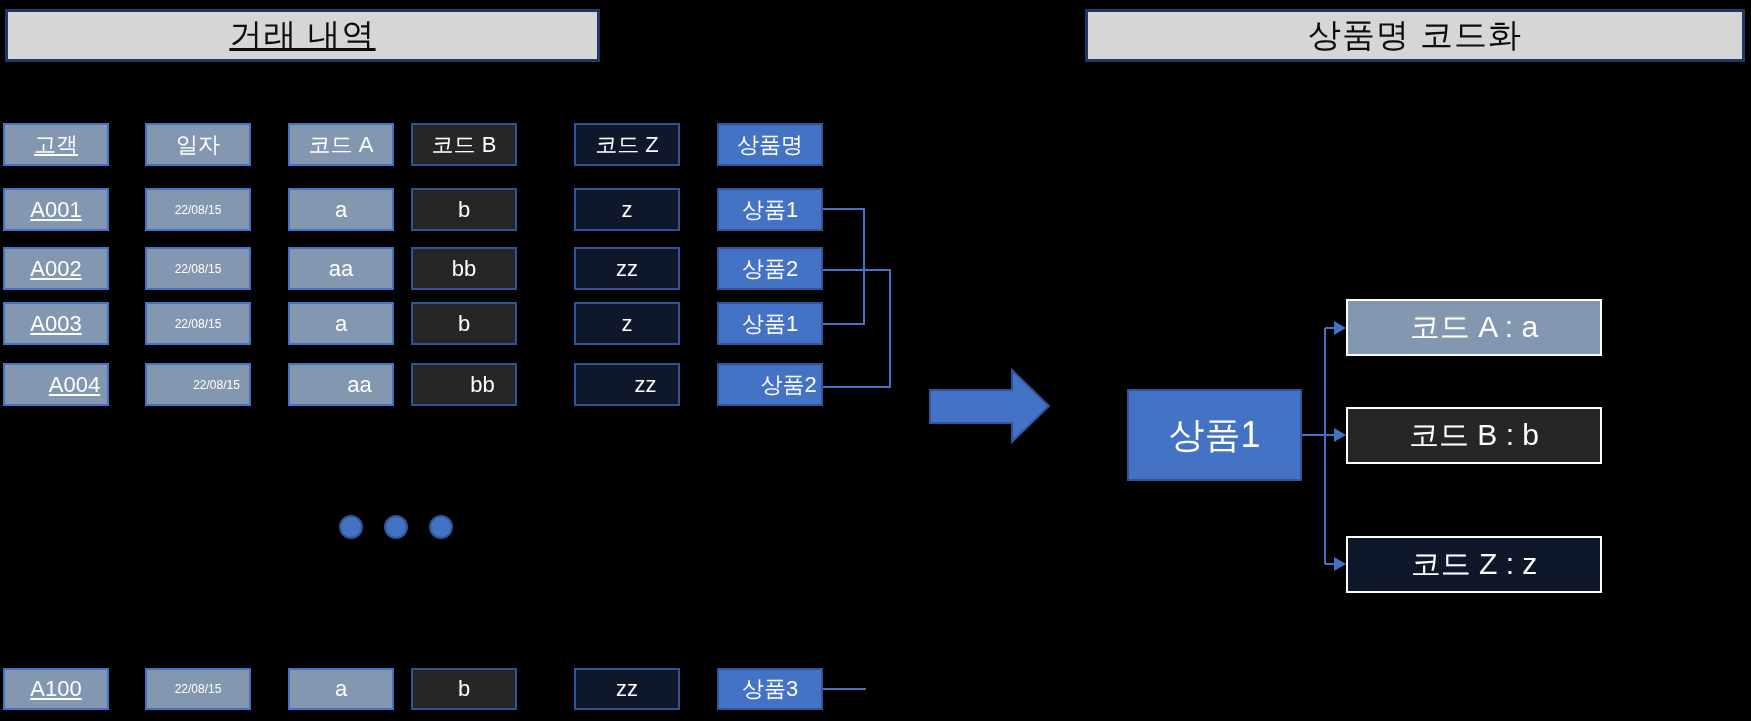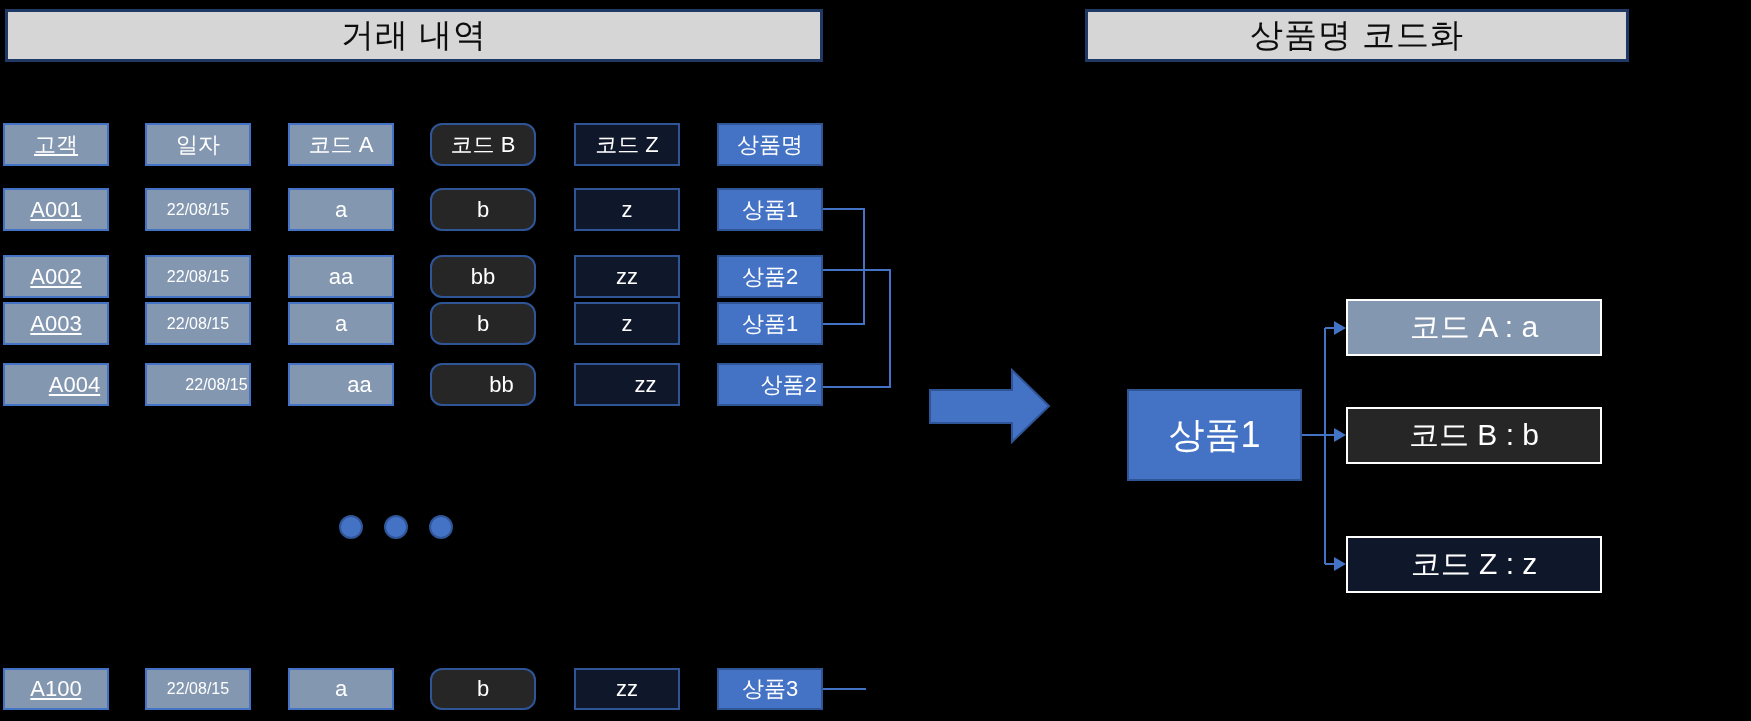--- a/index.html
+++ b/index.html
@@ -8,30 +8,30 @@
     background:#000000; overflow:hidden;
     font-family:"Liberation Sans","DejaVu Sans",sans-serif;
   }
   .abs { position:absolute; box-sizing:border-box; display:flex; align-items:center; justify-content:center; }
 
   
   .title-bar {
     background:#d6d6d6; border:3px solid #1f3864; color:#0d0d0d;
     font-size:33px; letter-spacing:1px;
   }
-  .title-left  { left:5px;    top:9px; width:818px; height:53px; }
-  .title-right { left:1085px; top:9px; width:544px; height:53px; }
+  .title-left  { left:5px;    top:9px; width:595px; height:53px;text-decoration:underline; }
+  .title-right { left:1085px; top:9px; width:660px; height:53px; }
 
   
   .cell { width:106px; height:43px; border:2px solid; color:#ffffff; font-size:22px; }
   .col0 { left:3px;text-decoration:underline; }   .col1 { left:145px; } .col2 { left:288px; }
-  .col3 { left:430px;border-radius:12px; } .col4 { left:574px; } .col5 { left:717px; }
-  .rowh { top:123px; }  .row0 { top:188px; }  .row1 { top:247px;margin-top:8px; }
+  .col3 { left:411px; } .col4 { left:574px; } .col5 { left:717px; }
+  .rowh { top:123px; }  .row0 { top:188px; }  .row1 { top:247px; }
   .row2 { top:302px; }  .row3 { top:363px;padding-left:37px; }  .rowl { top:668px; height:42px; }
-  .date { font-size:16px; }
+  .date { font-size:12px; }
 
   
   .s-bluegray { background:#8497b0; border-color:#4472c4; }
   .s-dark     { background:#262626; border-color:#2f5597; }
   .s-gray     { background:#0f172a; border-color:#2f5597; }
   .s-blue     { background:#4472c4; border-color:#2f5597; }
 
   
   .product-box { left:1127px; top:389px; width:175px; height:92px;
                  background:#4472c4; border:2px solid #2f5597;

